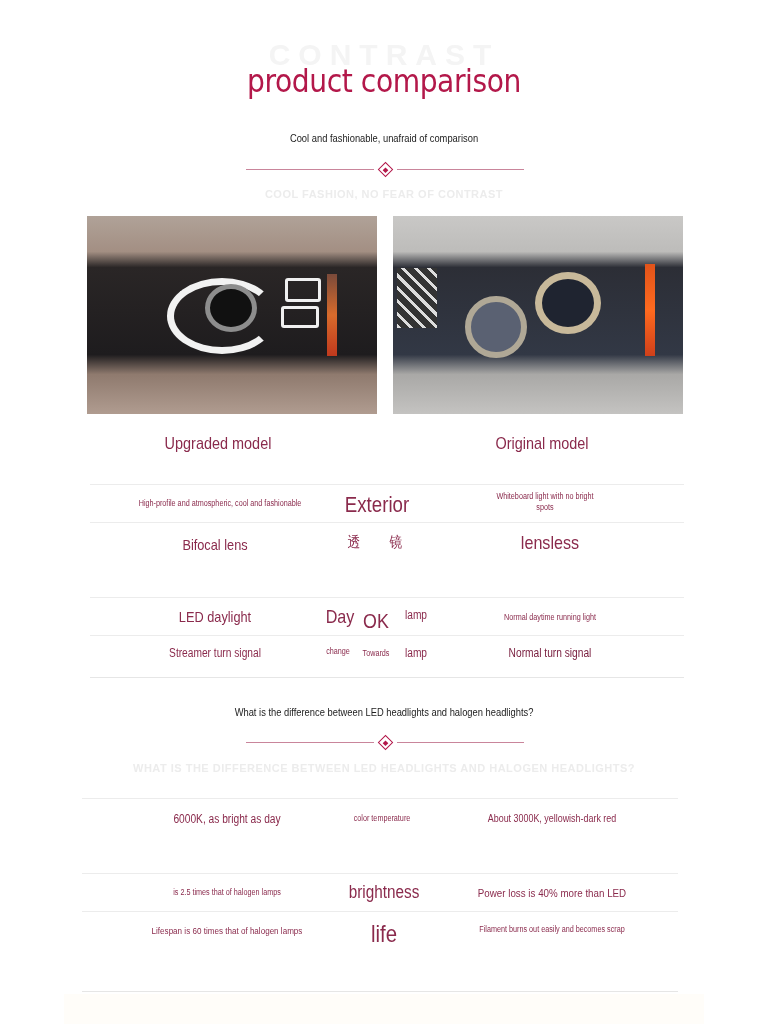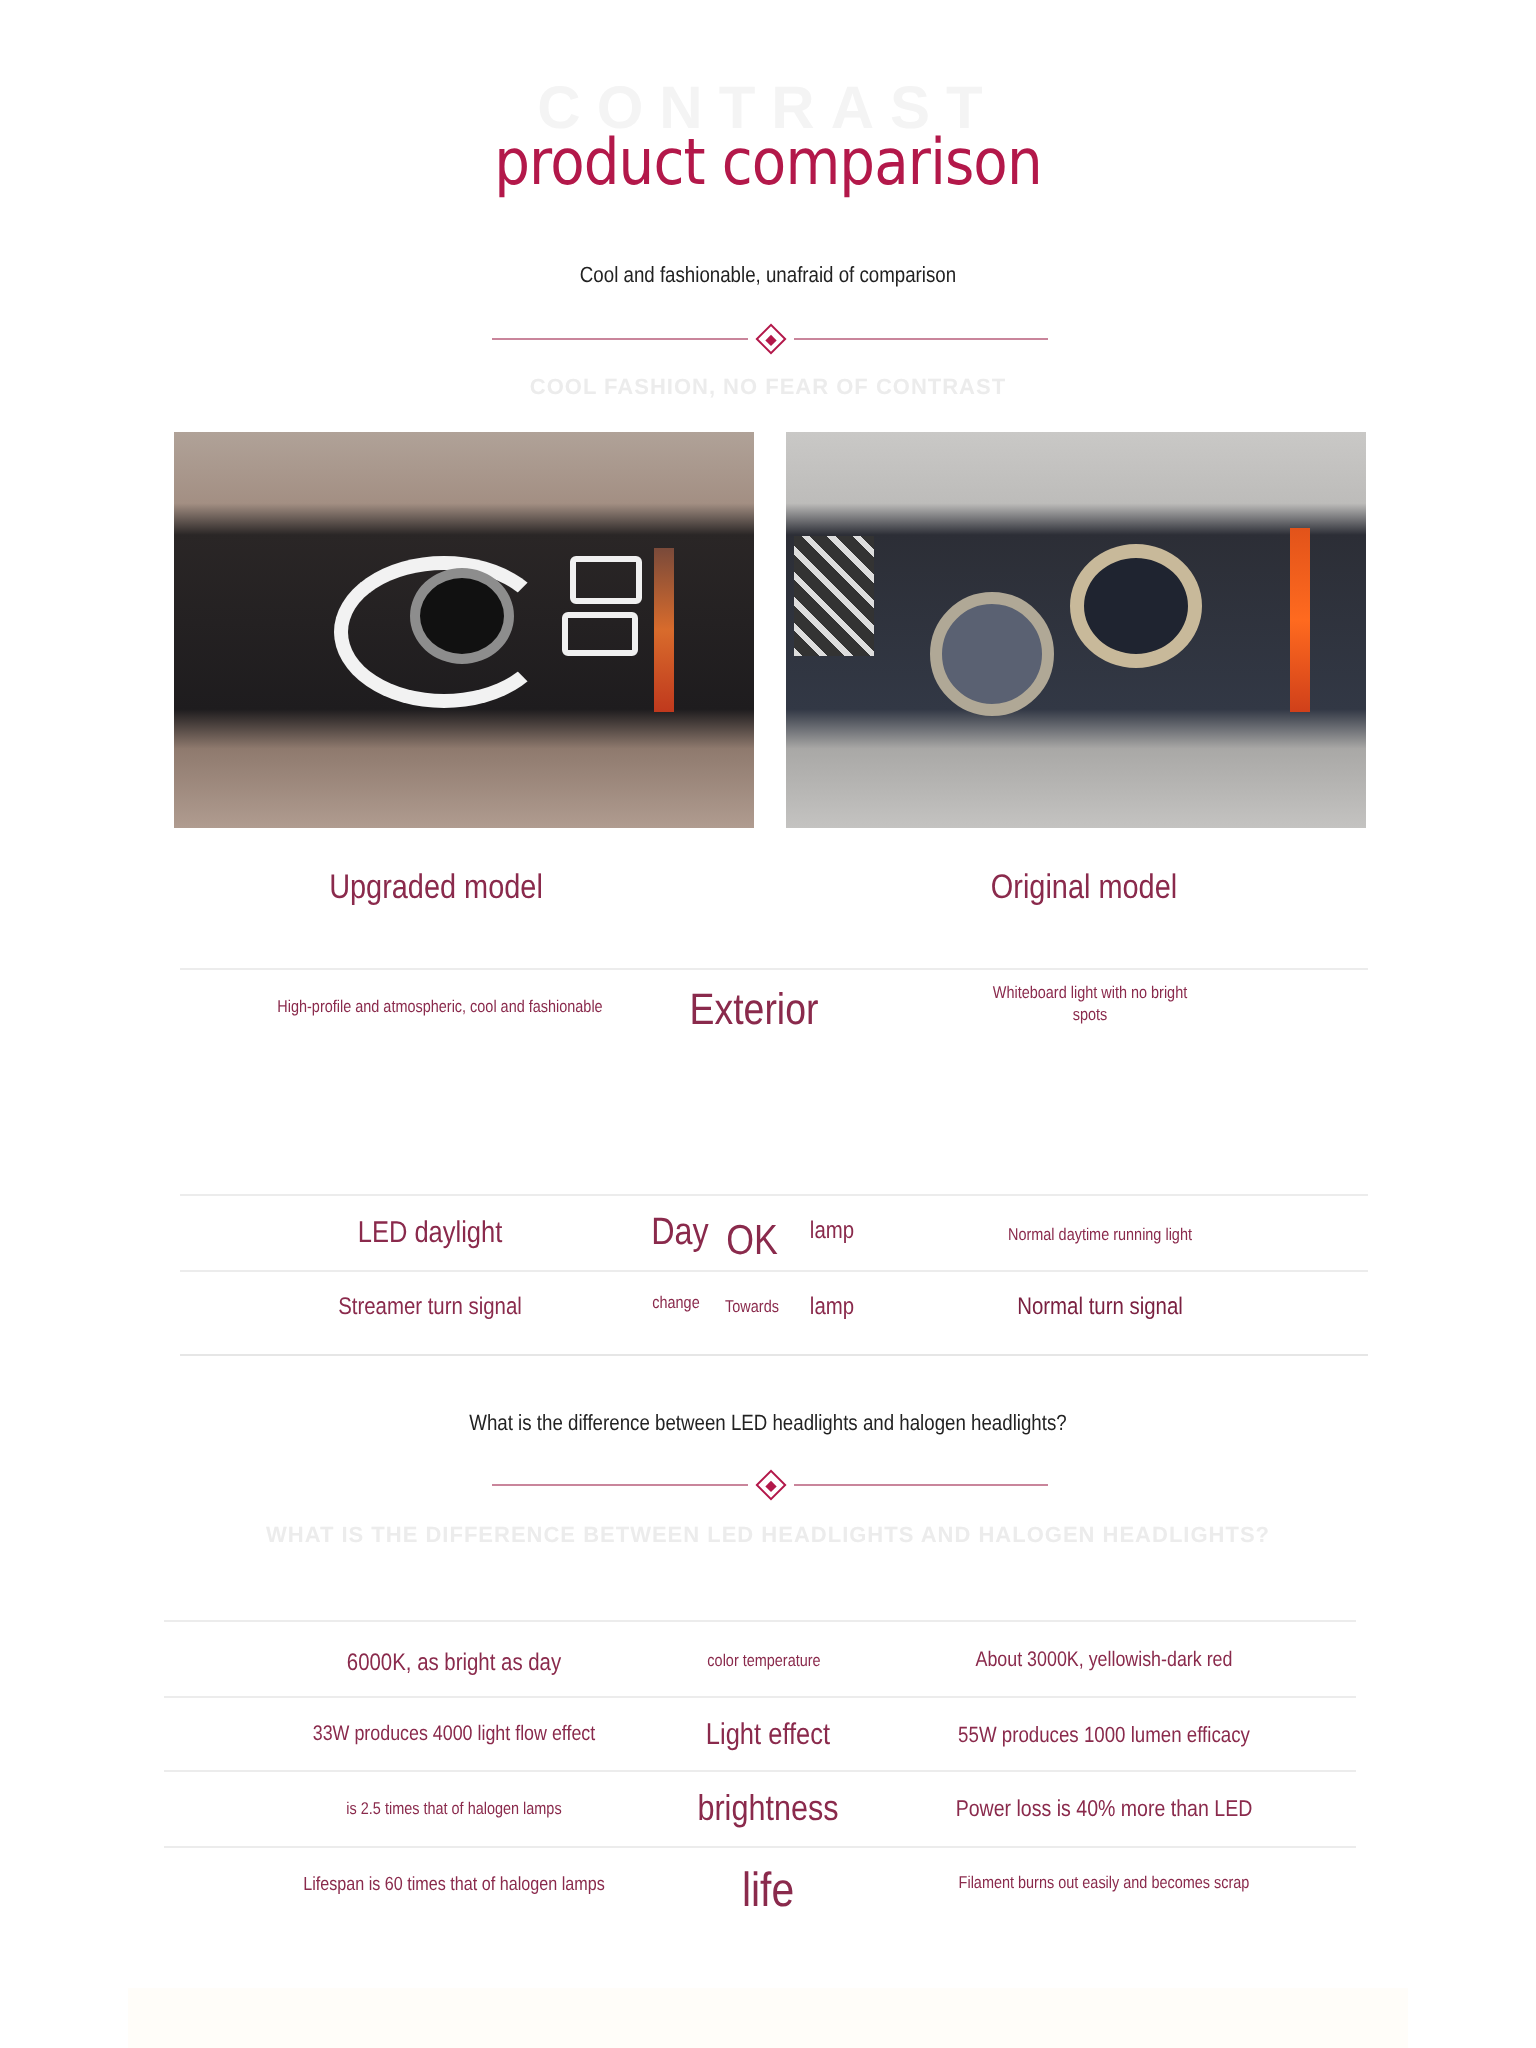--- a/index.html
+++ b/index.html
@@ -85,20 +85,26 @@
 
 <div class="model-label" style="left:88px;">Upgraded model</div>
 <div class="model-label" style="left:412px;">Original model</div>
 
 <div class="table" style="left:90px; width:594px; top:484px; height:224px;text-decoration:underline;">
   <div class="row" style="top:0; height:38px;">
     <div class="cell small" style="left:20px; width:220px; top:13px;">High-profile and atmospheric, cool and fashionable</div>
     <div class="cell huge" style="left:222px; width:130px; top:6px;">Exterior</div>
     <div class="cell small" style="left:390px; width:130px; top:6px;">Whiteboard light with no bright spots</div>
   </div>
+  <div class="row" style="top:38px; height:37px;">
+    <div class="cell big" style="left:40px; width:170px; top:12px;">Bifocal lens</div>
+    <div class="cell big" style="left:252px; width:24px; top:9px;">透</div>
+    <div class="cell big" style="left:294px; width:24px; top:9px;">镜</div>
+    <div class="cell huge" style="left:400px; width:120px; top:8px; font-size:19px;">lensless</div>
+  </div>
   <div class="row" style="top:113px; height:38px;">
     <div class="cell big" style="left:60px; width:130px; top:9px;">LED daylight</div>
     <div class="cell huge" style="left:230px; width:40px; top:7px; font-size:19px;">Day</div>
     <div class="cell huge" style="left:268px; width:36px; top:9px; font-size:21px;">OK</div>
     <div class="cell mid" style="left:308px; width:36px; top:10px;">lamp</div>
     <div class="cell small" style="left:395px; width:130px; top:14px;">Normal daytime running light</div>
   </div>
   <div class="row" style="top:151px; height:42px;">
     <div class="cell mid" style="left:50px; width:150px; top:10px;">Streamer turn signal</div>
     <div class="cell small" style="left:228px; width:40px; top:10px;">change</div>
@@ -110,30 +116,25 @@
 </div>
 
 <div class="subtitle" style="top:706px;">What is the difference between LED headlights and halogen headlights?</div>
 <div class="divider" style="left:246px; width:278px; top:734px;">
   <div class="line"></div>
   <div class="diamond"></div>
   <div class="line"></div>
 </div>
 <div class="ghost-caps" style="top:762px;">WHAT IS THE DIFFERENCE BETWEEN LED HEADLIGHTS AND HALOGEN HEADLIGHTS?</div>
 
-<div class="table" style="left:82px; width:596px; top:798px; height:194px;margin-top:12px;">
+<div class="table" style="left:82px; width:596px; top:798px; height:194px;">
   <div class="row" style="top:0; height:38px;">
     <div class="cell mid" style="left:60px; width:170px; top:13px;">6000K, as bright as day</div>
     <div class="cell small" style="left:250px; width:100px; top:14px;">color temperature</div>
     <div class="cell" style="left:380px; width:180px; top:13px; font-size:10.5px;">About 3000K, yellowish-dark red</div>
-  </div>
-  <div class="row" style="top:38px; height:37px;">
-    <div class="cell" style="left:40px; width:210px; top:12px; font-size:10.5px;">33W produces 4000 light flow effect</div>
-    <div class="cell big" style="left:250px; width:104px; top:9px;">Light effect</div>
-    <div class="cell" style="left:370px; width:200px; top:12px; font-size:11px;">55W produces 1000 lumen efficacy</div>
   </div>
   <div class="row" style="top:75px; height:38px;">
     <div class="cell small" style="left:60px; width:170px; top:13px;">is 2.5 times that of halogen lamps</div>
     <div class="cell huge" style="left:250px; width:104px; top:7px; font-size:18px;">brightness</div>
     <div class="cell" style="left:370px; width:200px; top:12px; font-size:11.5px;">Power loss is 40% more than LED</div>
   </div>
   <div class="row" style="top:113px; height:38px;">
     <div class="cell" style="left:40px; width:210px; top:13px; font-size:9.5px;">Lifespan is 60 times that of halogen lamps</div>
     <div class="cell huge" style="left:260px; width:84px; top:6px; font-size:24px;">life</div>
     <div class="cell small" style="left:370px; width:200px; top:12px;">Filament burns out easily and becomes scrap</div>

